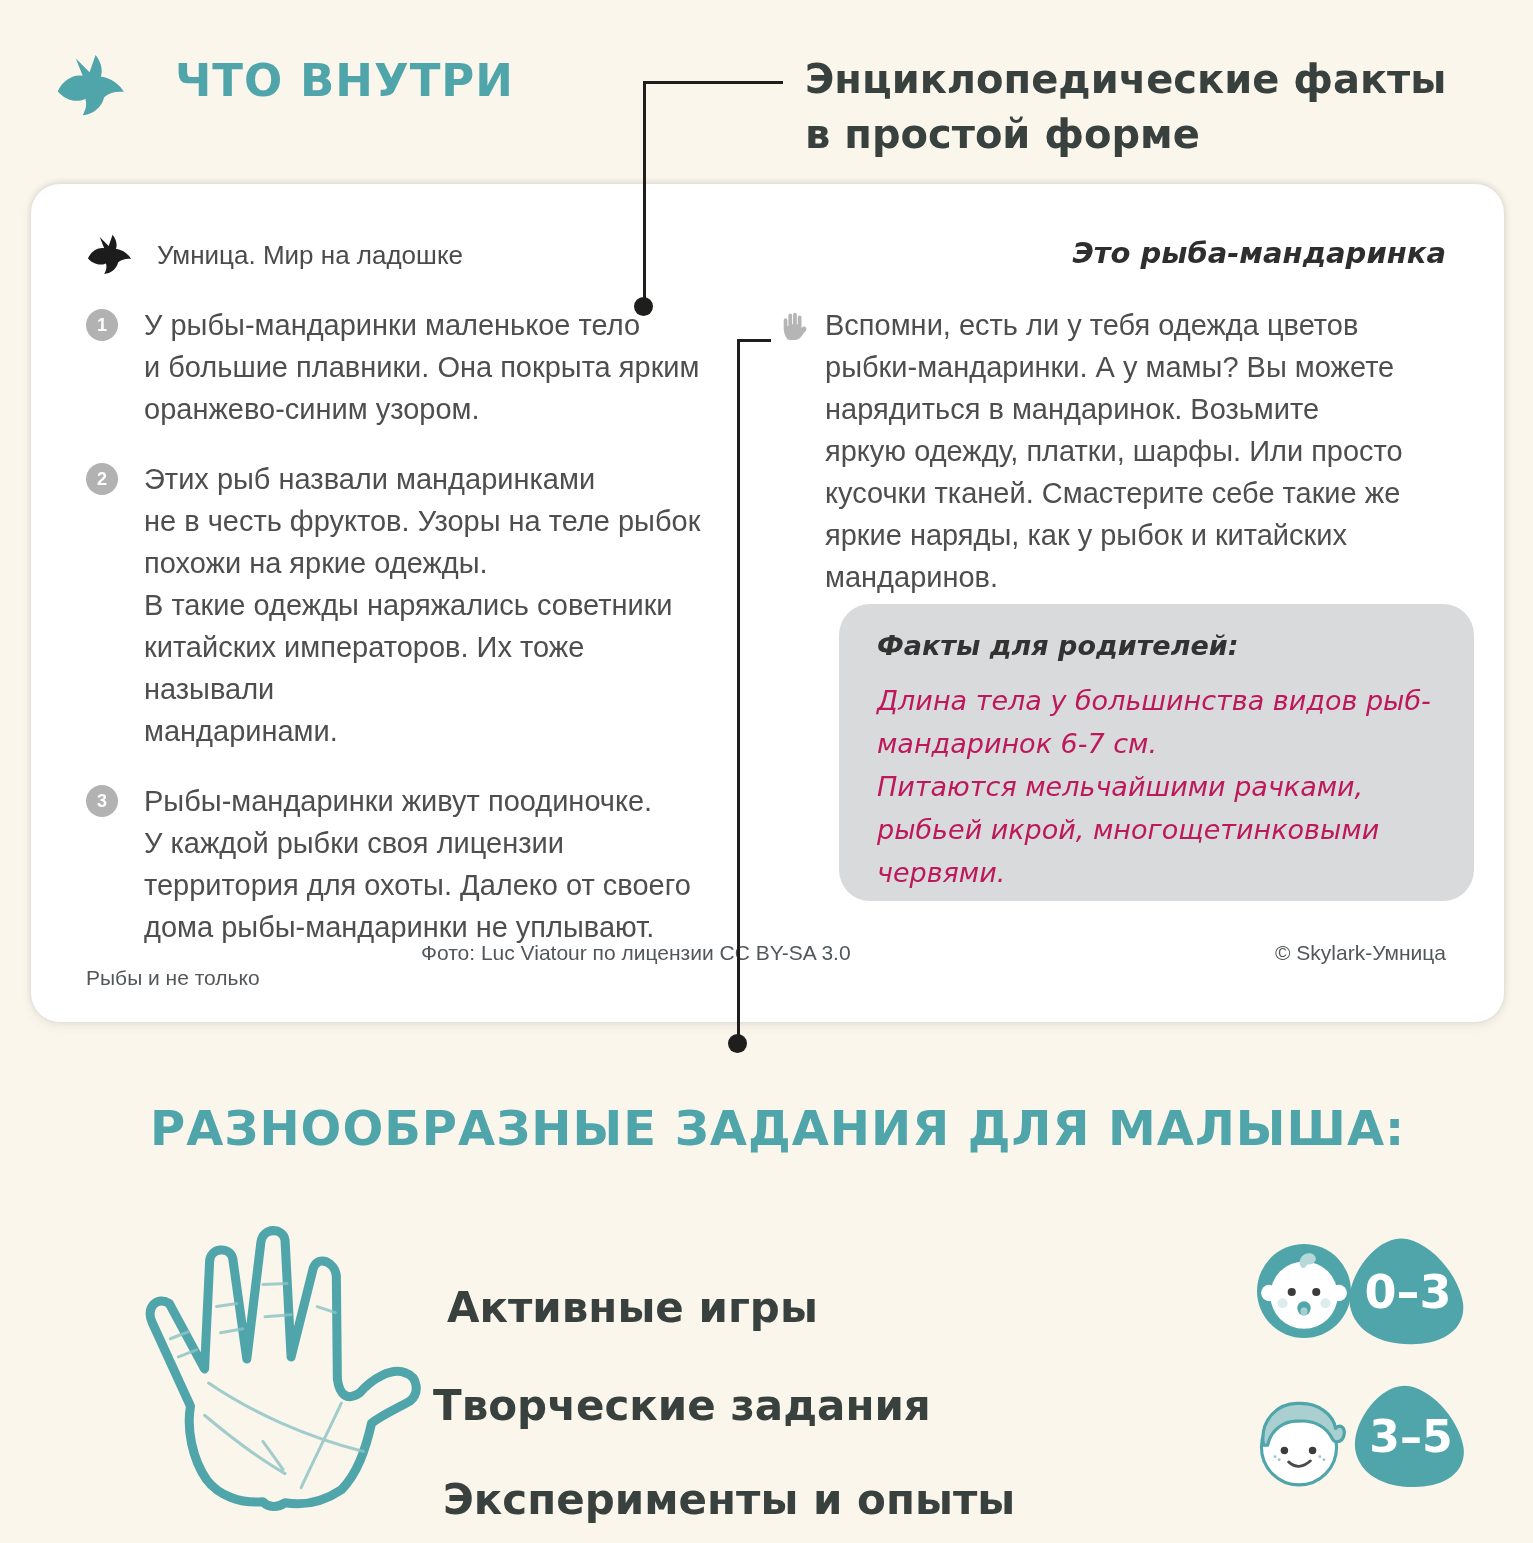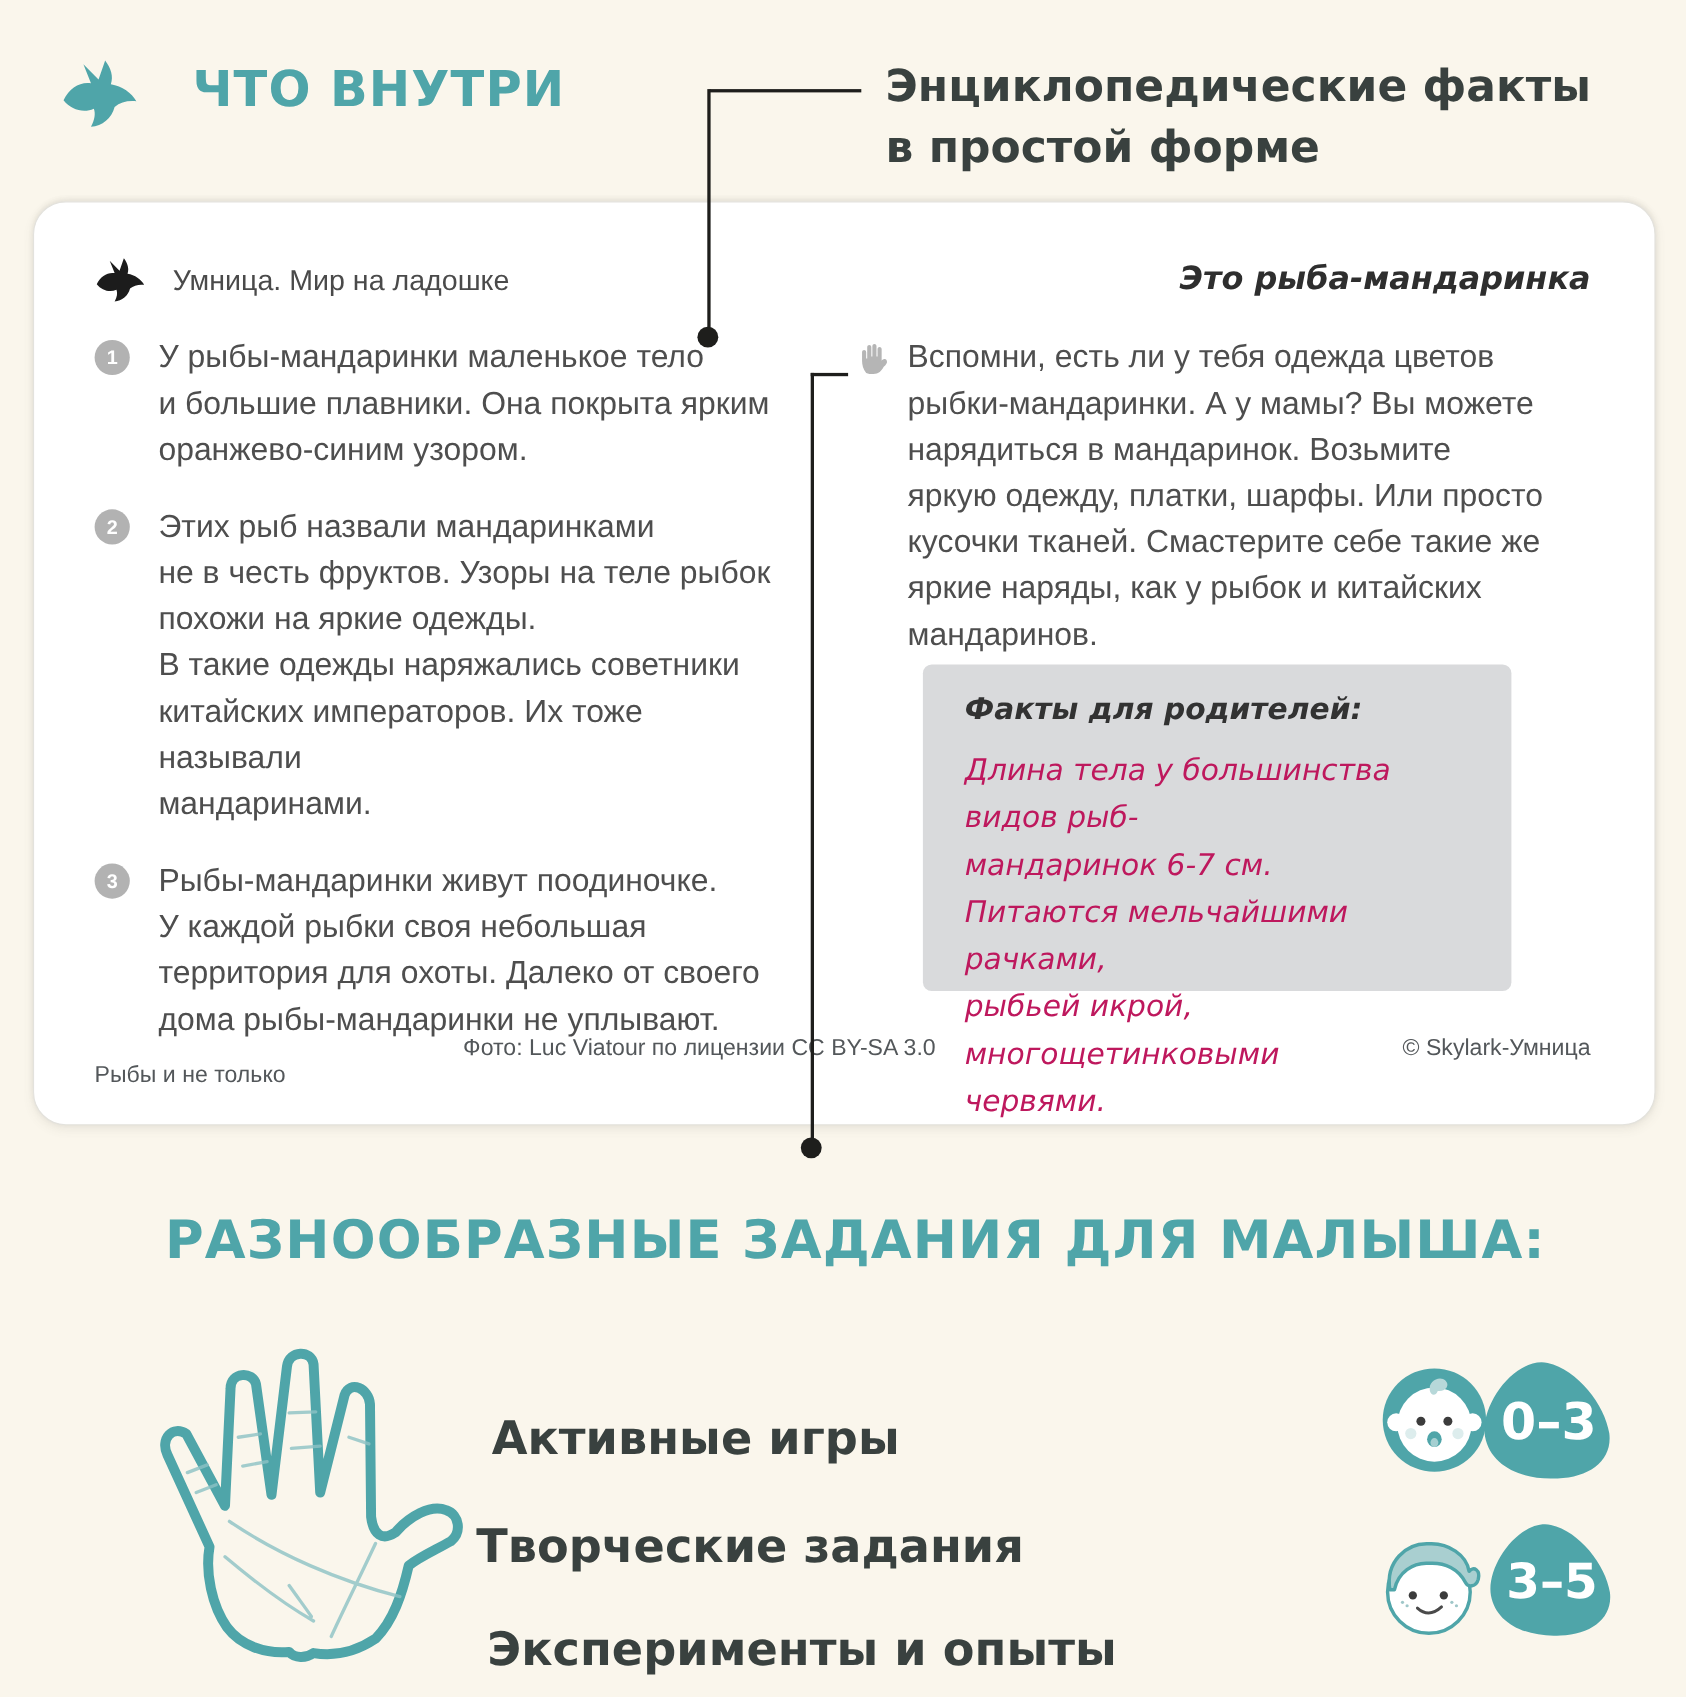--- a/index.html
+++ b/index.html
@@ -31,22 +31,22 @@
   .facts{left:55px;top:120px;width:625px;}
   .fact{display:flex;gap:26px;margin-bottom:28px;}
   .fact-num{flex:none;width:32px;height:32px;margin-top:5px;border-radius:50%;
             background:#B2B2B2;color:#FFFFFF;font-weight:bold;font-size:18px;
             display:flex;align-items:center;justify-content:center;}
   .body-text{font-size:29px;line-height:42px;color:#4E4E4E;white-space:pre-line;}
 
   .activity{left:748px;top:120px;width:660px;display:flex;gap:16px;}
   .activity .hand-ico{flex:none;margin-top:6px;}
 
-  .parents-box{left:808px;top:420px;width:535px;height:297px;background:#D9DADC;
-               border-radius:8px;box-sizing:border-box;padding:26px 38px;}
+  .parents-box{left:808px;top:420px;width:635px;height:297px;background:#D9DADC;
+               border-radius:31px;box-sizing:border-box;padding:26px 38px;}
   .parents-title{font-family:"DejaVu Sans",sans-serif;font-style:italic;font-weight:600;
                  font-size:27px;color:#323232;margin-bottom:18px;}
   .parents-text{font-family:"DejaVu Sans",sans-serif;font-style:italic;font-weight:500;
                 font-size:27px;line-height:43px;color:#be185d;white-space:pre-line;}
 
   .foot{top:757px;font-size:21px;color:#53575A;}
   .foot-series{left:55px;margin-top:25px;}
   .foot-photo{left:390px;}
   .foot-copy{right:58px;}
 
@@ -104,21 +104,21 @@
         <div class="body-text">Этих рыб назвали мандаринками
 не в честь фруктов. Узоры на теле рыбок
 похожи на яркие одежды.
 В такие одежды наряжались советники
 китайских императоров. Их тоже называли
 мандаринами.</div>
       </div>
       <div class="fact">
         <div class="fact-num">3</div>
         <div class="body-text">Рыбы-мандаринки живут поодиночке.
-У каждой рыбки своя небольшая
+У каждой рыбки своя лицензии
 территория для охоты. Далеко от своего
 дома рыбы-мандаринки не уплывают.</div>
       </div>
     </div>
 
     <div class="abs activity">
       <svg class="hand-ico" width="30" height="32" viewBox="0 0 32 32">
         <path fill="#B5B5B5" d="M9,30 C6,26 5,22 5,18 L5,10 C5,7 9,7 9,10 L9,16 L10,16 L10,5 C10,2 14,2 14,5 L14,14 L15,14 L15,4 C15,1 19,1 19,4 L19,14 L20,14 L20,7 C20,4 24,4 24,7 L24,18 C26,16 28,16 29,18 C30,20 28,22 26,24 C24,28 21,31 16,31 C13,31 11,31 9,30 Z"></path>
       </svg>
       <div class="body-text">Вспомни, есть ли у тебя одежда цветов

